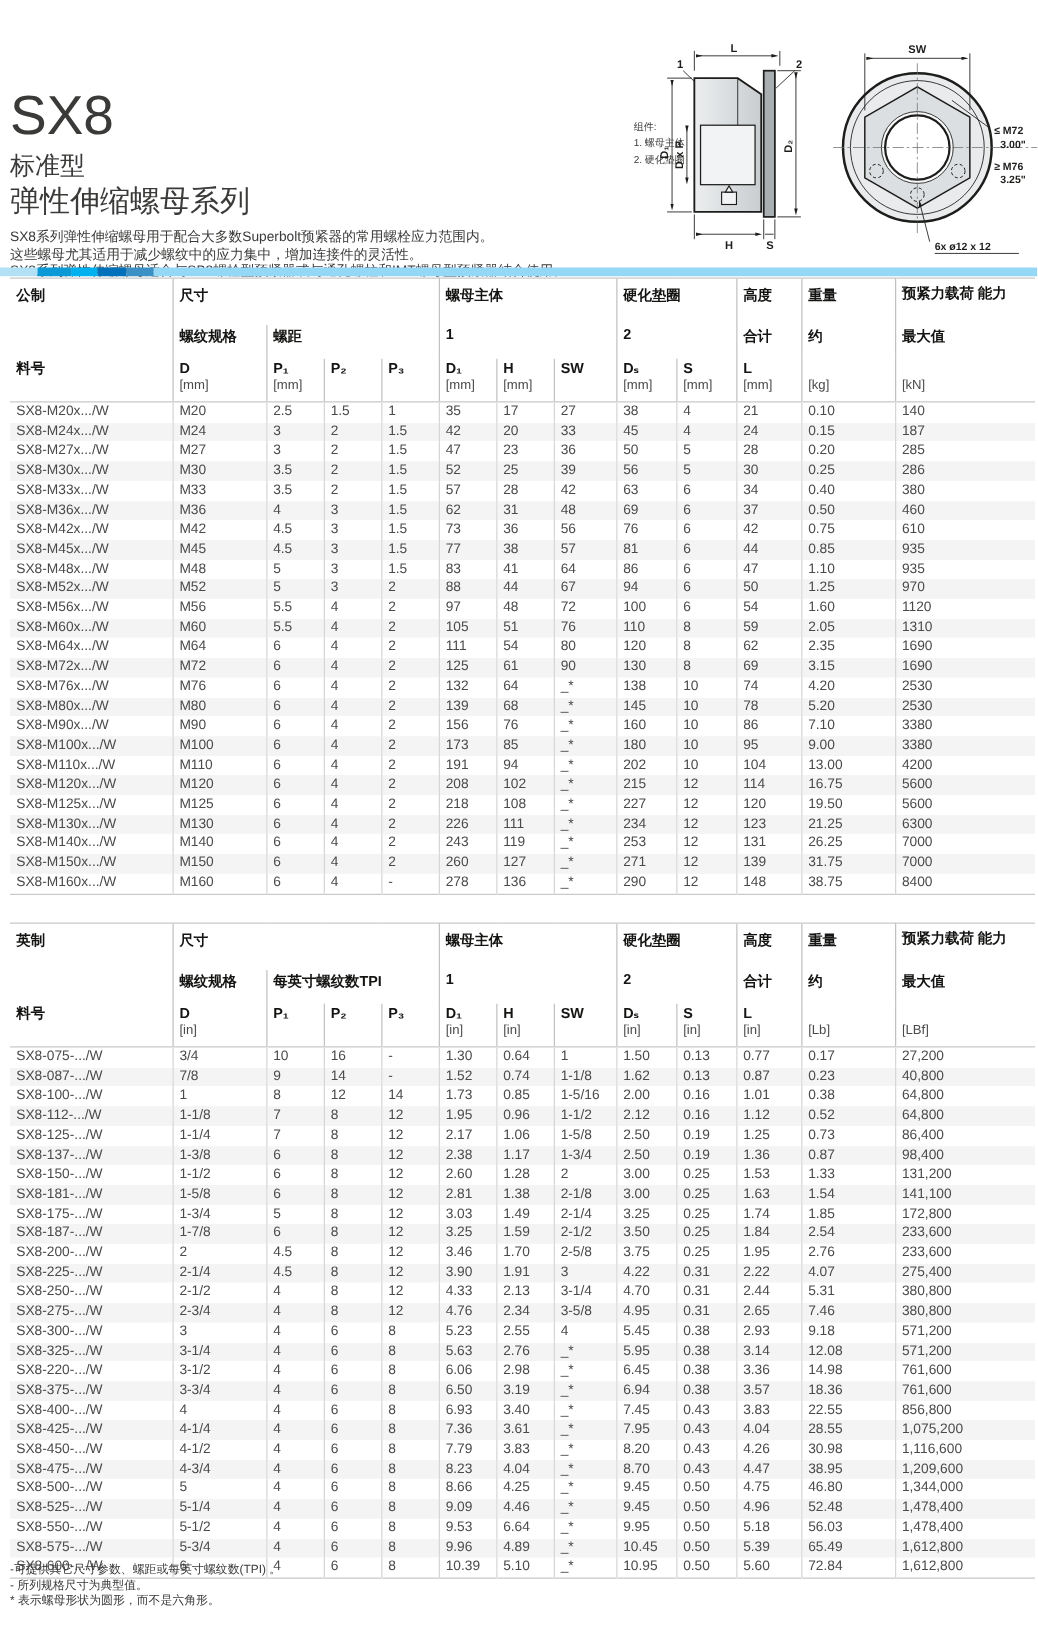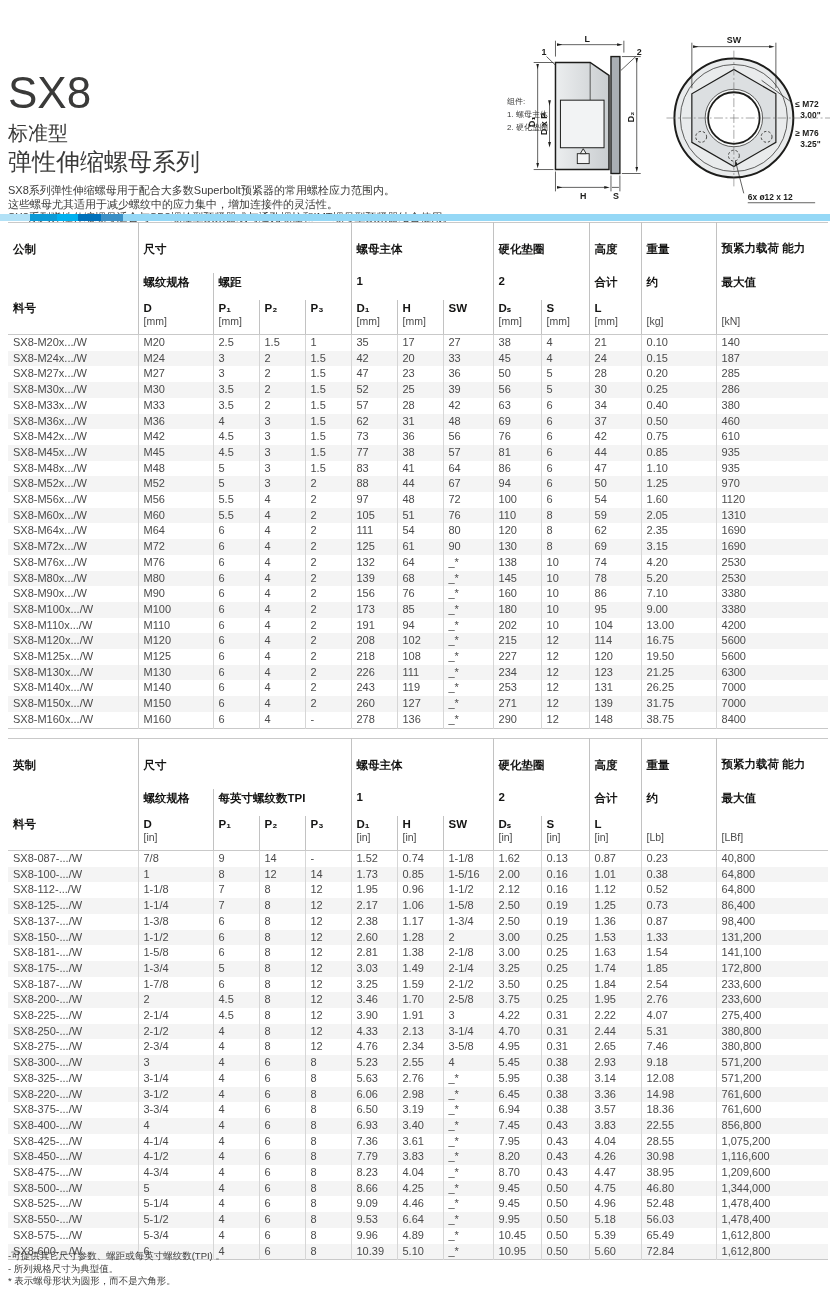--- a/index.html
+++ b/index.html
@@ -23,21 +23,21 @@
   .thin{stroke:#1d1d1b;stroke-width:0.7;}
   .cline{stroke:#6d6d6d;stroke-width:0.6;stroke-dasharray:9 2.5 2 2.5;fill:none;}
   
   table.spec{position:absolute;left:8px;width:820px;border-collapse:collapse;table-layout:fixed;
              border-top:1px solid #c9c9c9;border-bottom:1px solid #c9c9c9;}
   #metric{top:222px;}
   #imperial{top:738px;}
   .spec th,.spec td{font-size:11px;text-align:left;padding:0 0 0 5px;font-weight:normal;
                     color:#4a4a4a;overflow:hidden;white-space:nowrap;}
   .spec thead th{color:#141413;font-weight:bold;font-size:11.5px;vertical-align:top;}
-  .g1 th{height:31px;padding-top:19px;}
+  .g1 th{height:31px;padding-top:6px;}
   .g2 th{height:25px;padding-top:2px;}
   .g3 th{height:32px;padding-top:2px;}
   .gb{border-left:1px solid #c2c2c2;}
   .num{text-align:center;}
   .preload{white-space:pre-line;line-height:13px;}
   .cl{line-height:13px;height:13px;}
   .cu{font-weight:normal;font-size:10.5px;color:#4a4a4a;line-height:13px;}
   .spec tbody td{height:15.7px;line-height:15.7px;border-left:1px solid #d6d6d6;}
   .spec tbody td:first-child{border-left:none;}
   .spec tbody tr:nth-child(even){background:#f4f4f4;}
@@ -719,20 +719,35 @@
             <div class="cu">[Lb]</div>
           </th>
           <th class="gb">
             <div class="cl"></div>
             <div class="cu">[LBf]</div>
           </th>
         </tr>
     </thead>
     <tbody>
         <tr>
+          <td>SX8-075-.../W</td>
+          <td>3/4</td>
+          <td>10</td>
+          <td>16</td>
+          <td>-</td>
+          <td>1.30</td>
+          <td>0.64</td>
+          <td>1</td>
+          <td>1.50</td>
+          <td>0.13</td>
+          <td>0.77</td>
+          <td>0.17</td>
+          <td>27,200</td>
+        </tr>
+        <tr>
           <td>SX8-087-.../W</td>
           <td>7/8</td>
           <td>9</td>
           <td>14</td>
           <td>-</td>
           <td>1.52</td>
           <td>0.74</td>
           <td>1-1/8</td>
           <td>1.62</td>
           <td>0.13</td>

